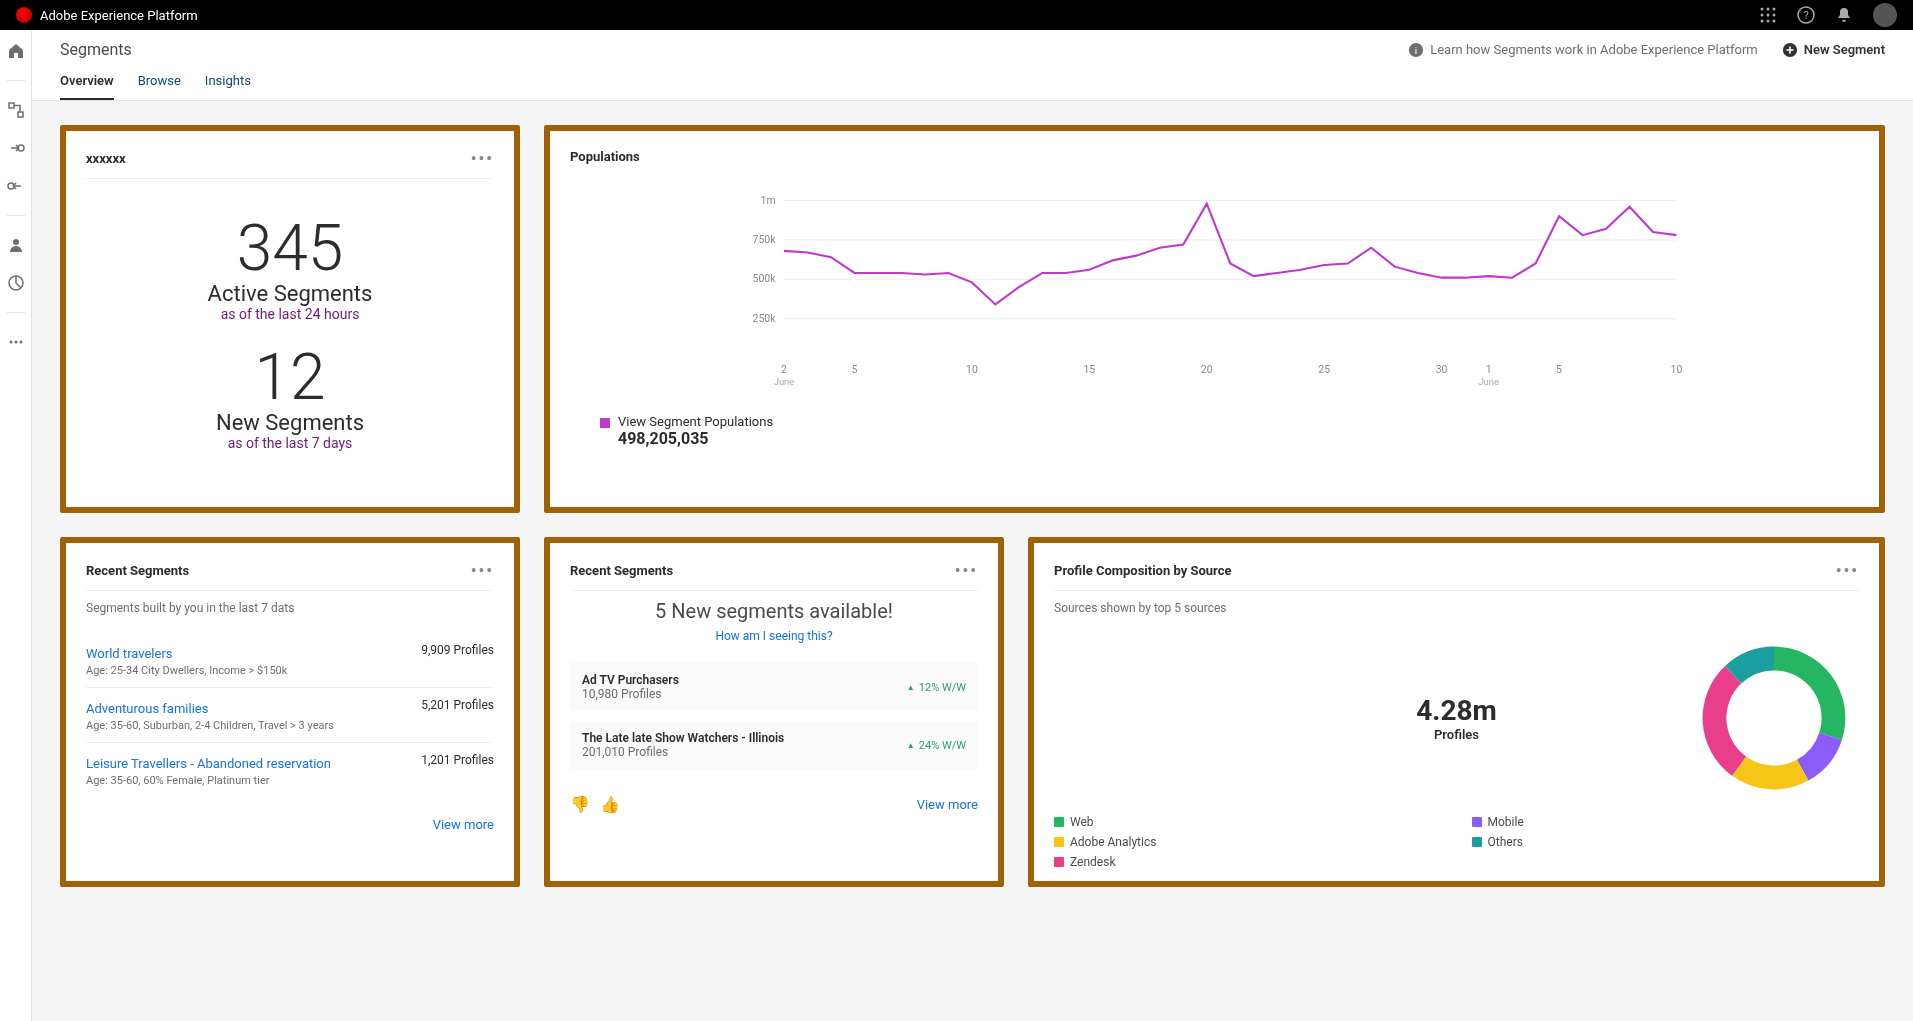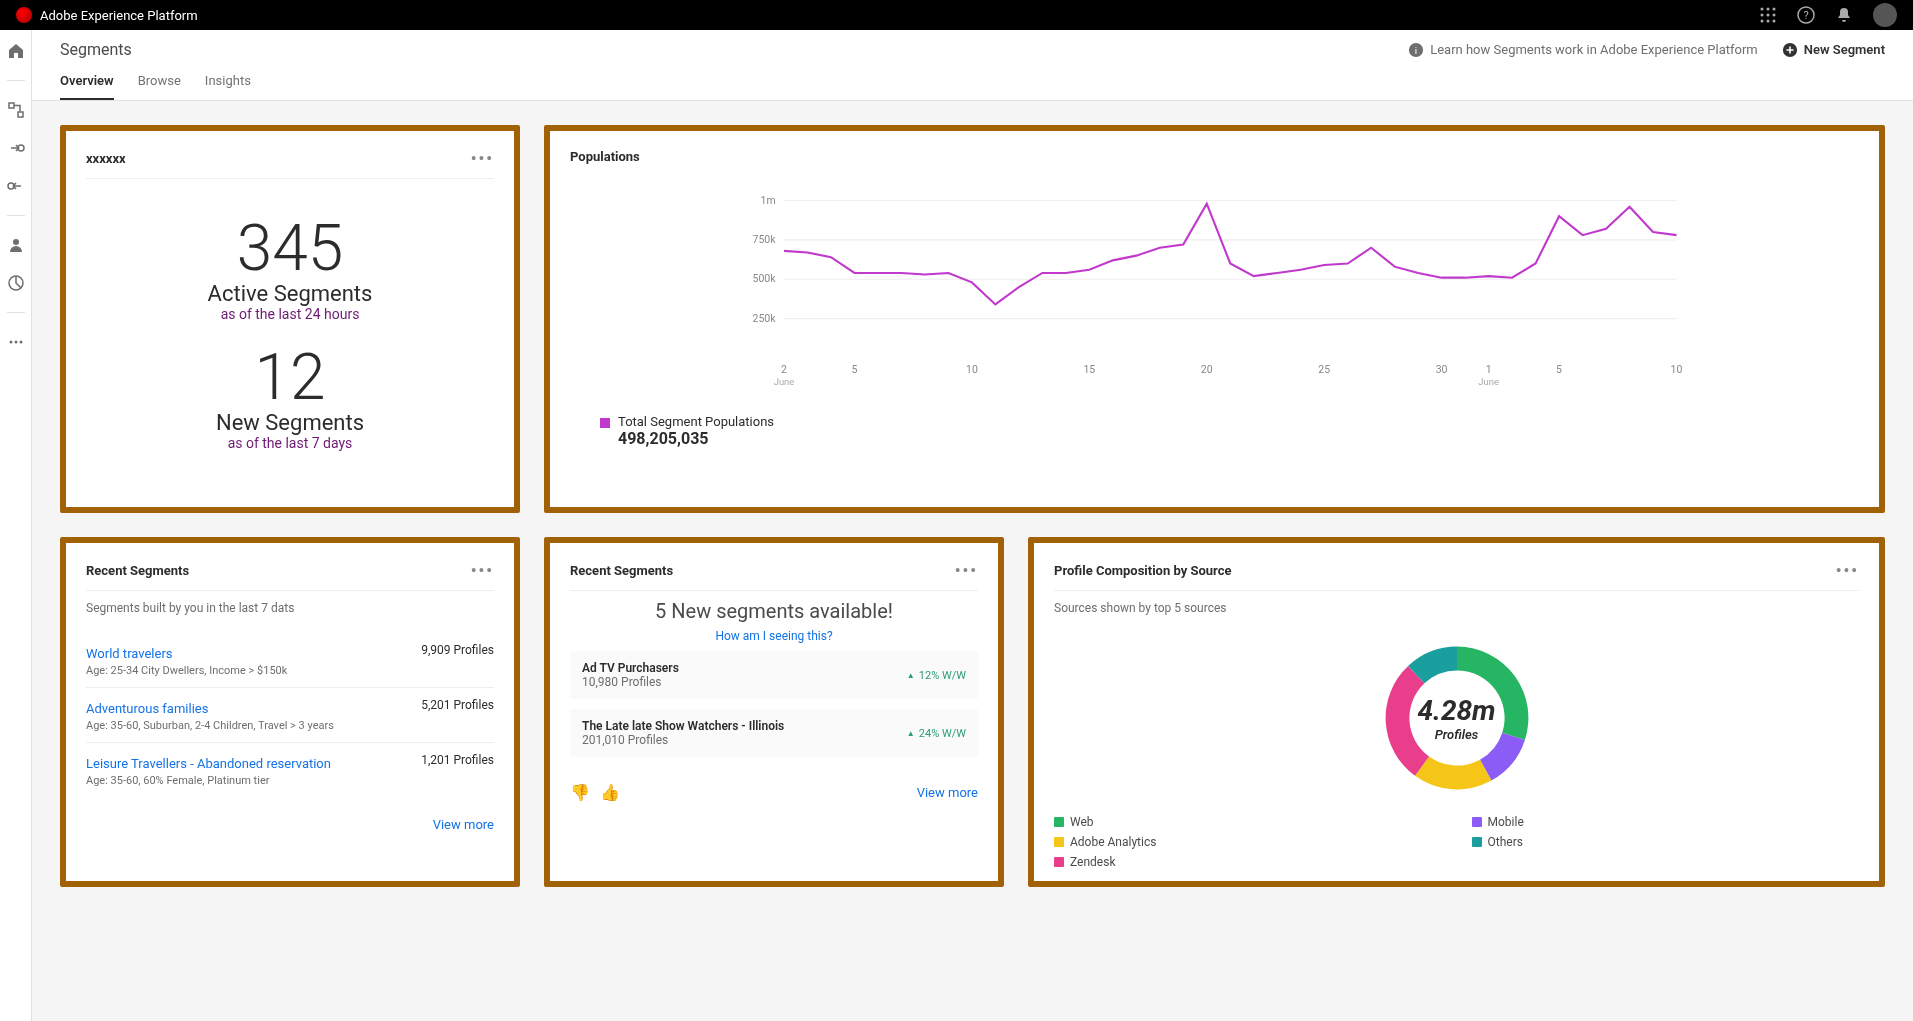--- a/index.html
+++ b/index.html
@@ -28,21 +28,21 @@
 
 .header { background: #fff; border-bottom: 1px solid #e1e1e1; padding: 10px 28px 0 28px; }
 .header-top { display: flex; justify-content: space-between; align-items: center; margin-bottom: 8px;}
 .page-title { font-size: 16px; font-weight: 400; color: #4b4b4b;}
 .header-actions { display: flex; align-items: center; gap: 24px; font-size: 13px; color: #6e6e6e;}
 .header-link { display: flex; align-items: center; gap: 6px; cursor: pointer; }
 .header-link svg { width: 16px; height: 16px; }
 .new-seg-btn { display: flex; align-items: center; gap: 6px; font-weight: 600; color: #323232; cursor: pointer; }
 
 .tabs { display: flex; gap: 24px; }
-.tab { font-size: 13px; color: #737373; padding: 6px 0 10px 0; cursor: pointer; border-bottom: 2px solid transparent;}
+.tab { font-size: 13px; color: #0c4a6e; padding: 6px 0 10px 0; cursor: pointer; border-bottom: 2px solid transparent;}
 .tab.active { color: #2c2c2c; font-weight: 600; border-bottom: 2px solid #2c2c2c; }
 
 
 .content { padding: 24px 28px; display: grid; grid-template-columns: 460px 1fr; gap: 24px; }
 .card { background: #fff; border: 6px solid #a16207; border-radius: 2px; padding: 18px 20px 12px 20px; position: relative; }
 .card-header { display:flex; justify-content: space-between; align-items: center; margin-bottom: 8px; border-bottom: 1px solid #eee; padding-bottom: 10px;}
 .card-title { font-size: 13px; font-weight: 700; color: #2c2c2c; }
 .card-more { color: #888; cursor: pointer; letter-spacing: 2px; font-weight: 700;}
 
 
@@ -64,31 +64,31 @@
 .row2 { grid-column: 1 / -1; display: grid; grid-template-columns: 460px 460px 1fr; gap: 24px;}
 .sub-text { font-size: 12px; color: #6e6e6e; margin: 10px 0 18px 0;}
 .seg-item { border-top: 1px solid #eee; padding: 10px 0; display:flex; justify-content:space-between; align-items:flex-start;}
 .seg-item:first-of-type { border-top: none; }
 .seg-link { color: #1473e6; font-size: 13px; cursor:pointer; text-decoration: none;}
 .seg-desc { font-size: 11px; color:#6e6e6e; margin-top:2px;}
 .seg-count { font-size: 12px; color:#2c2c2c; white-space: nowrap;}
 .view-more { text-align: right; color:#1473e6; font-size: 13px; cursor:pointer; margin-top: 20px;}
 
 .avail-title { text-align:center; font-size: 20px; font-weight: 400; color:#4b4b4b; margin-top: 4px;}
-.avail-link { text-align:center; font-size:12px; color:#1473e6; cursor:pointer; margin: 6px 0 8px 0;}
+.avail-link { text-align:center; font-size:12px; color:#1473e6; cursor:pointer; margin: 6px 0 20px 0;}
 .avail-item { background:#fafafa; border-radius:2px; padding: 10px 12px; margin-bottom: 10px; display:flex; justify-content:space-between; align-items:center;}
 .avail-name { font-size: 12px; font-weight: 600;}
 .avail-profiles { font-size: 12px; color:#6e6e6e;}
 .avail-delta { font-size: 11px; color:#2d9d78; display:flex; align-items:center; gap:4px;}
 .avail-delta::before { content:"▲"; font-size:8px; color:#2d9d78;}
 .thumb-row { display:flex; gap:10px; color:#888; margin-top: 16px;}
 .thumb { cursor:pointer; font-size: 16px;}
 
 
-.donut-wrap { display:flex; flex-direction:column; align-items:center;font-style:italic; }
+.donut-wrap { display:flex; flex-direction:column; align-items:flex-end; }
 svg.donut { width: 170px; height: 170px; }
 .donut-num { font-size: 28px; font-weight: 700;}
 .donut-label { font-size: 13px; font-weight: 600;}
 .donut-legend { display:grid; grid-template-columns: 1fr 1fr; gap: 6px 30px; font-size: 12px; margin-top: 12px; width:100%;}
 .dl-item { display:flex; align-items:center; gap:6px; color:#4b4b4b;}
 .dl-sw { width:10px; height:10px; display:inline-block; border-radius:1px;}
 
 </style>
 </head>
 <body>
@@ -247,21 +247,21 @@
               <text x="711.0526315789474" y="174" text-anchor="middle" font-size="10" fill="#888">1</text>
               <text x="778.1578947368421" y="174" text-anchor="middle" font-size="10" fill="#888">5</text>
               <text x="890" y="174" text-anchor="middle" font-size="10" fill="#888">10</text>
               <text x="40" y="186" text-anchor="middle" font-size="9" fill="#aaa">June</text>
               <text x="711.0526315789474" y="186" text-anchor="middle" font-size="9" fill="#aaa">June</text>
               <path d="M40 57.999999999999986 L62.368421052631575 59.5 L84.73684210526315 64 L107.10526315789474 79 L129.4736842105263 79 L151.8421052631579 79 L174.21052631578948 80.5 L196.57894736842104 79 L218.94736842105263 88 L241.31578947368422 109 L263.6842105263158 92.5 L286.0526315789474 79 L308.42105263157896 79 L330.7894736842105 75.99999999999999 L353.1578947368421 67 L375.5263157894737 62.5 L397.89473684210526 55 L420.2631578947368 52 L442.63157894736844 13 L465 70 L487.36842105263156 82 L509.7368421052632 79 L532.1052631578948 75.99999999999999 L554.4736842105264 71.5 L576.8421052631579 70 L599.2105263157895 55 L621.578947368421 73 L643.9473684210526 79 L666.3157894736842 83.5 L688.6842105263158 83.5 L711.0526315789474 82 L733.421052631579 83.5 L755.7894736842105 70 L778.1578947368421 25 L800.5263157894736 43 L822.8947368421052 37.000000000000014 L845.2631578947369 16 L867.6315789473684 40 L890 43 " fill="none" stroke="#c038cc" stroke-width="2"></path>
             </svg>
           <div class="chart-legend">
             <span class="legend-swatch"></span>
             <div class="legend-text-block">
-              <span class="legend-series">Total Segment Populations</span>
+              <span class="legend-series">View Segment Populations</span>
               <span class="legend-value">498,205,035</span>
             </div>
           </div>
         </div>
       </div>
 
       <div class="row2">
 
         <div class="card">
           <div class="card-header">

